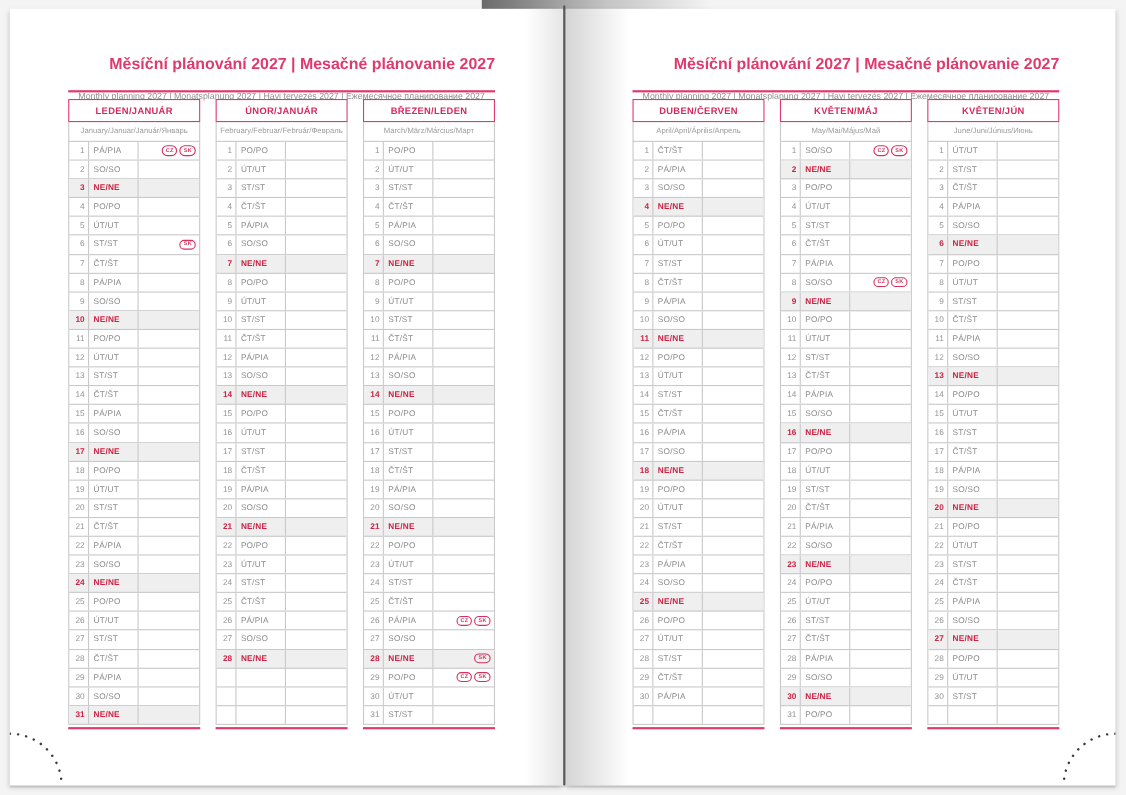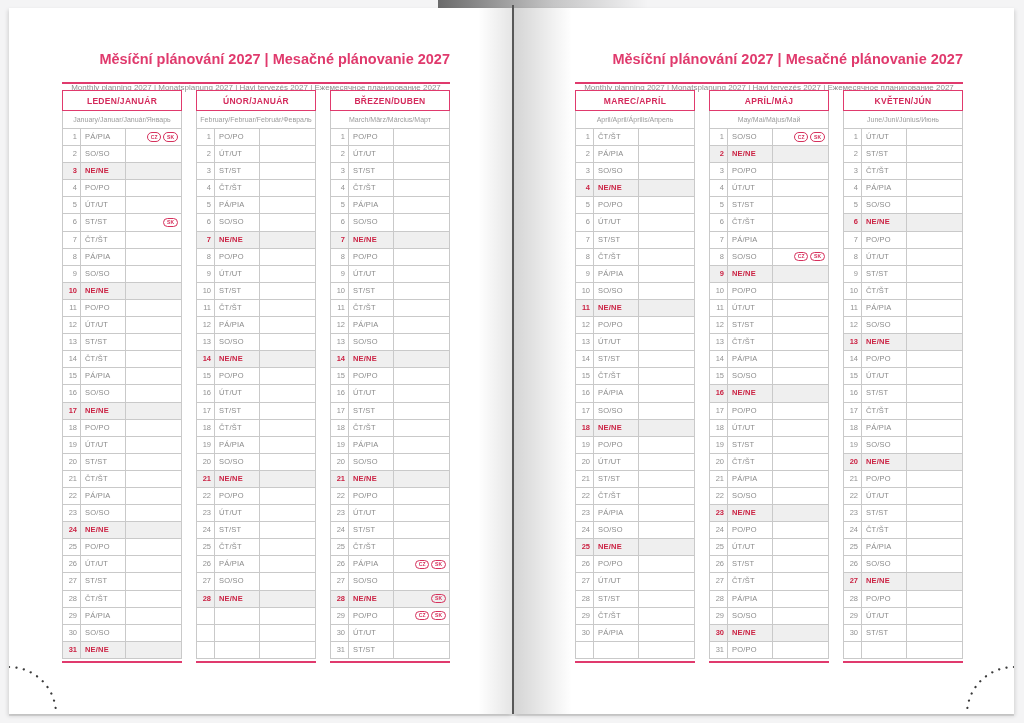--- a/index.html
+++ b/index.html
@@ -394,21 +394,21 @@
             <div class="row">
               <div class="c-num"></div>
               <div class="c-dow"></div>
               <div class="c-note"></div>
             </div>
           </div>
     <div class="m-underline"></div>
   </div>
 
   <div class="month">
-    <div class="m-head">BŘEZEN/DUBEN</div>
+    <div class="m-head">BŘEZEN/LEDEN</div>
     <div class="m-sub">March/März/Március/Март</div>
     <div class="m-body">
             <div class="row">
               <div class="c-num">1</div>
               <div class="c-dow">PO/PO</div>
               <div class="c-note"></div>
             </div>
             <div class="row">
               <div class="c-num">2</div>
               <div class="c-dow">ÚT/UT</div>
@@ -577,21 +577,21 @@
   </svg>
 </div>
 
 <div class="page right">
   <div class="inner">
     <div class="title">Měsíční plánování 2027 | Mesačné plánovanie 2027</div>
     <div class="subtitle">Monthly planning 2027 | Monatsplanung 2027 | Havi tervezés 2027 | Ежемесячное планирование 2027</div>
     <div class="rule"></div>
     <div class="months">
   <div class="month">
-    <div class="m-head">MAREC/APRÍL</div>
+    <div class="m-head">DUBEN/ČERVEN</div>
     <div class="m-sub">April/April/Április/Апрель</div>
     <div class="m-body">
             <div class="row">
               <div class="c-num">1</div>
               <div class="c-dow">ČT/ŠT</div>
               <div class="c-note"></div>
             </div>
             <div class="row">
               <div class="c-num">2</div>
               <div class="c-dow">PÁ/PIA</div>
@@ -740,21 +740,21 @@
             <div class="row">
               <div class="c-num"></div>
               <div class="c-dow"></div>
               <div class="c-note"></div>
             </div>
           </div>
     <div class="m-underline"></div>
   </div>
 
   <div class="month">
-    <div class="m-head">APRÍL/MÁJ</div>
+    <div class="m-head">KVĚTEN/MÁJ</div>
     <div class="m-sub">May/Mai/Május/Май</div>
     <div class="m-body">
             <div class="row">
               <div class="c-num">1</div>
               <div class="c-dow">SO/SO</div>
               <div class="c-note">
                 <span class="badge">CZ</span>
                 <span class="badge">SK</span>
               </div>
             </div>

